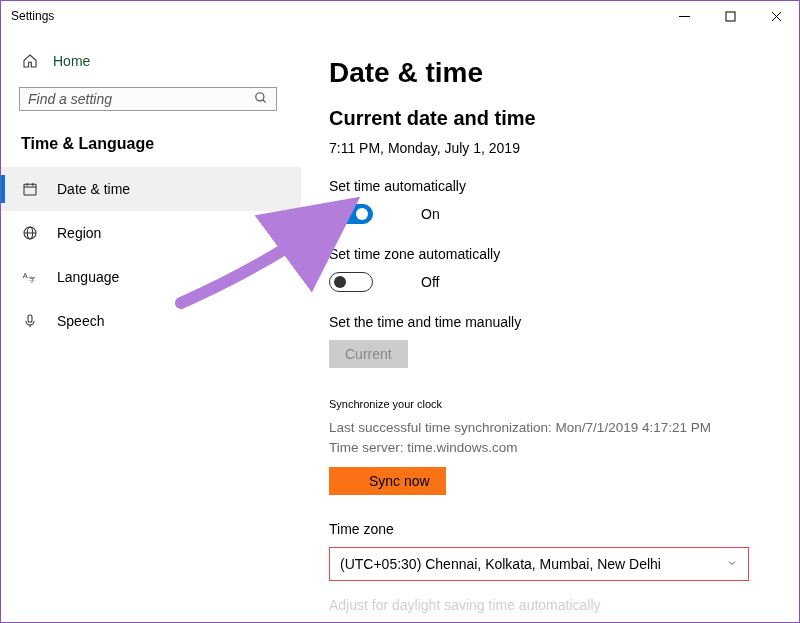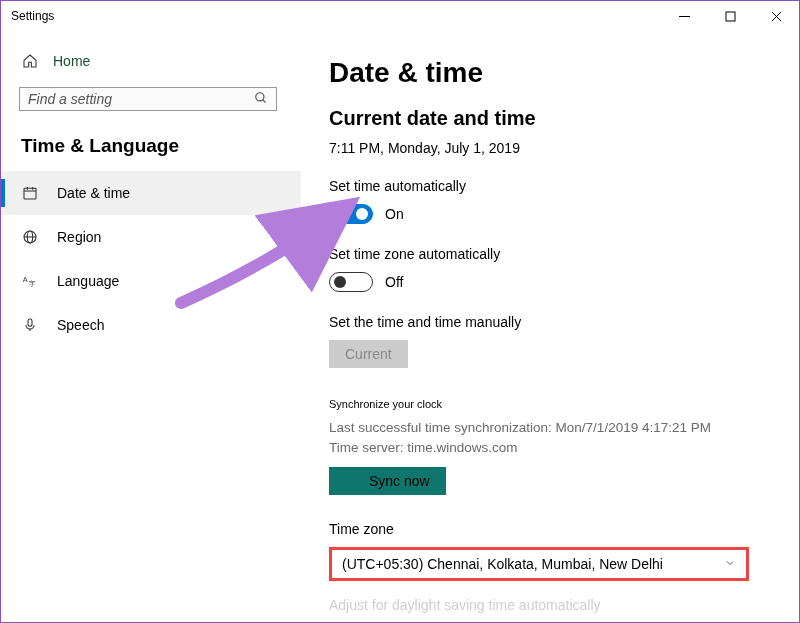--- a/index.html
+++ b/index.html
@@ -86,21 +86,21 @@
       color: #555;
       flex: 1;
     }
     .search-input::placeholder {
       color: #555;
       font-style: italic;
     }
     .search-icon { color:#555; font-size:14px; }
     .section-title {
       font-weight: 600;
-      font-size: 19px;
+      font-size: 16px;
       padding: 14px 0 14px 20px;
     }
     .nav-item {
       display: flex;
       align-items: center;
       gap: 18px;
       padding: 14px 0 14px 20px;
       font-size: 14px;
       color: #000;
       position: relative;
@@ -170,52 +170,53 @@
     .toggle.on .knob {
       right: 4px;
       background: #fff;
     }
     .toggle.off .knob {
       left: 4px;
       background: #333;
     }
     .toggle-state {
       font-size: 14px;
+      margin-left: 36px;
     }
     .btn {
       display: inline-block;
       background: #ccc;
       border: none;
       padding: 6px 16px;
       font-size: 14px;
       margin-bottom: 26px;
     }
     .btn.disabled {
       color: #888;
     }
     .btn.enabled {
       color: #000;
-      background: #0f766e;
+      background: #f97316;
       padding-left: 40px;
     }
     .sync-section { margin-top: 4px; }
     .sync-heading {
       font-size: 11px;
       margin-bottom: 8px;
     }
     .muted {
       font-size: 13.5px;
       color: #6a6a6a;
       line-height: 1.5;
     }
     .dropdown {
       margin-top: 6px;
       width: 420px;
       height: 34px;
-      border: 3px solid #ef4444;
+      border: 1px solid #ef4444;
       background: #fff;
       display: flex;
       align-items: center;
       justify-content: space-between;
       padding: 0 10px;
       font-size: 14px;
       margin-bottom: 16px;
     }
     .chev { color:#555; }
     .faded-row {

